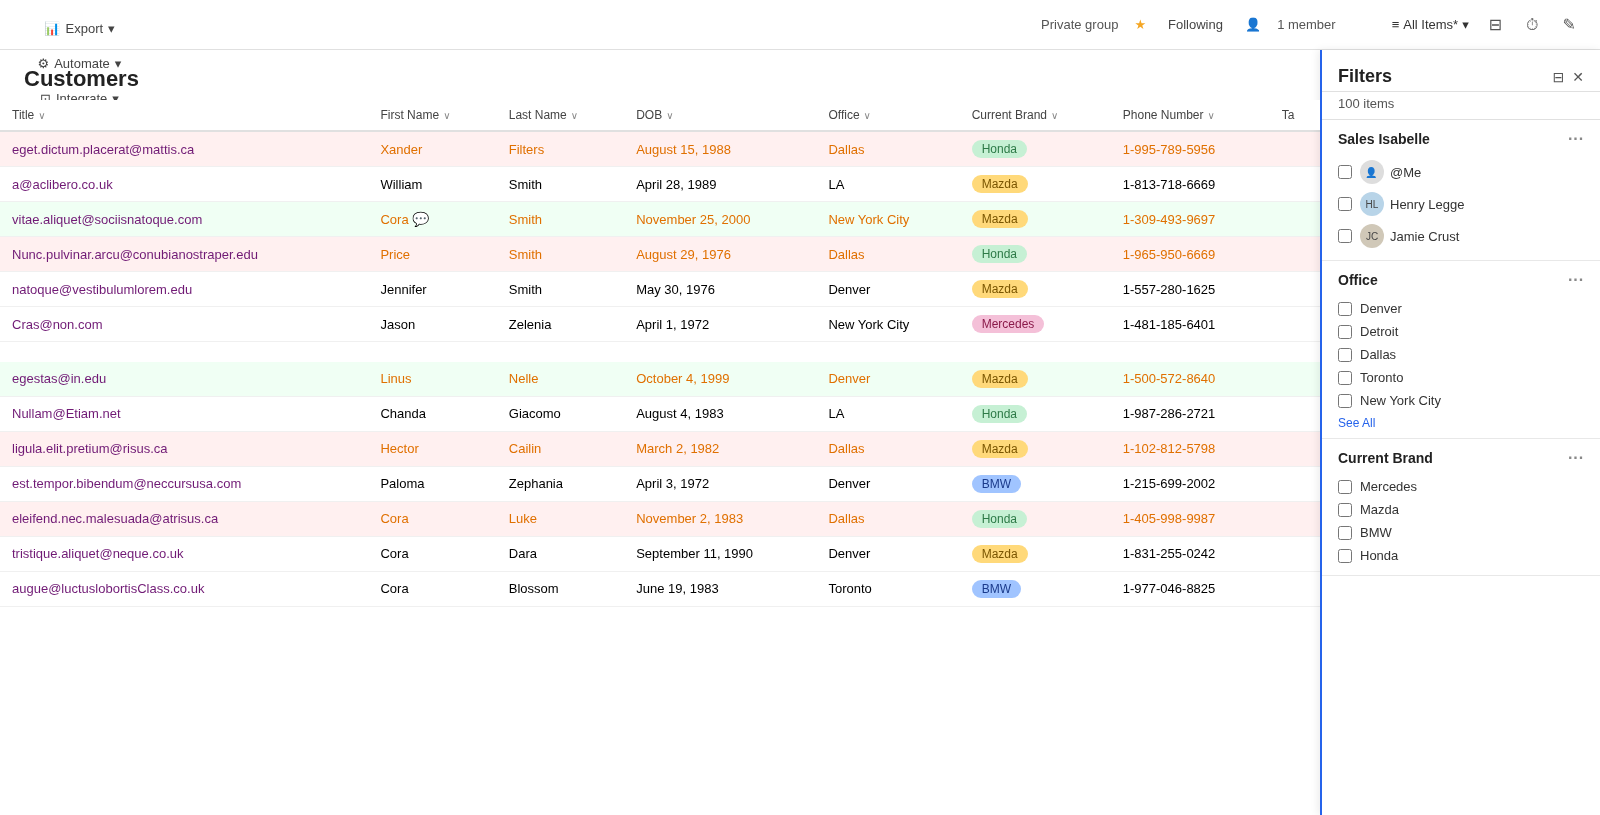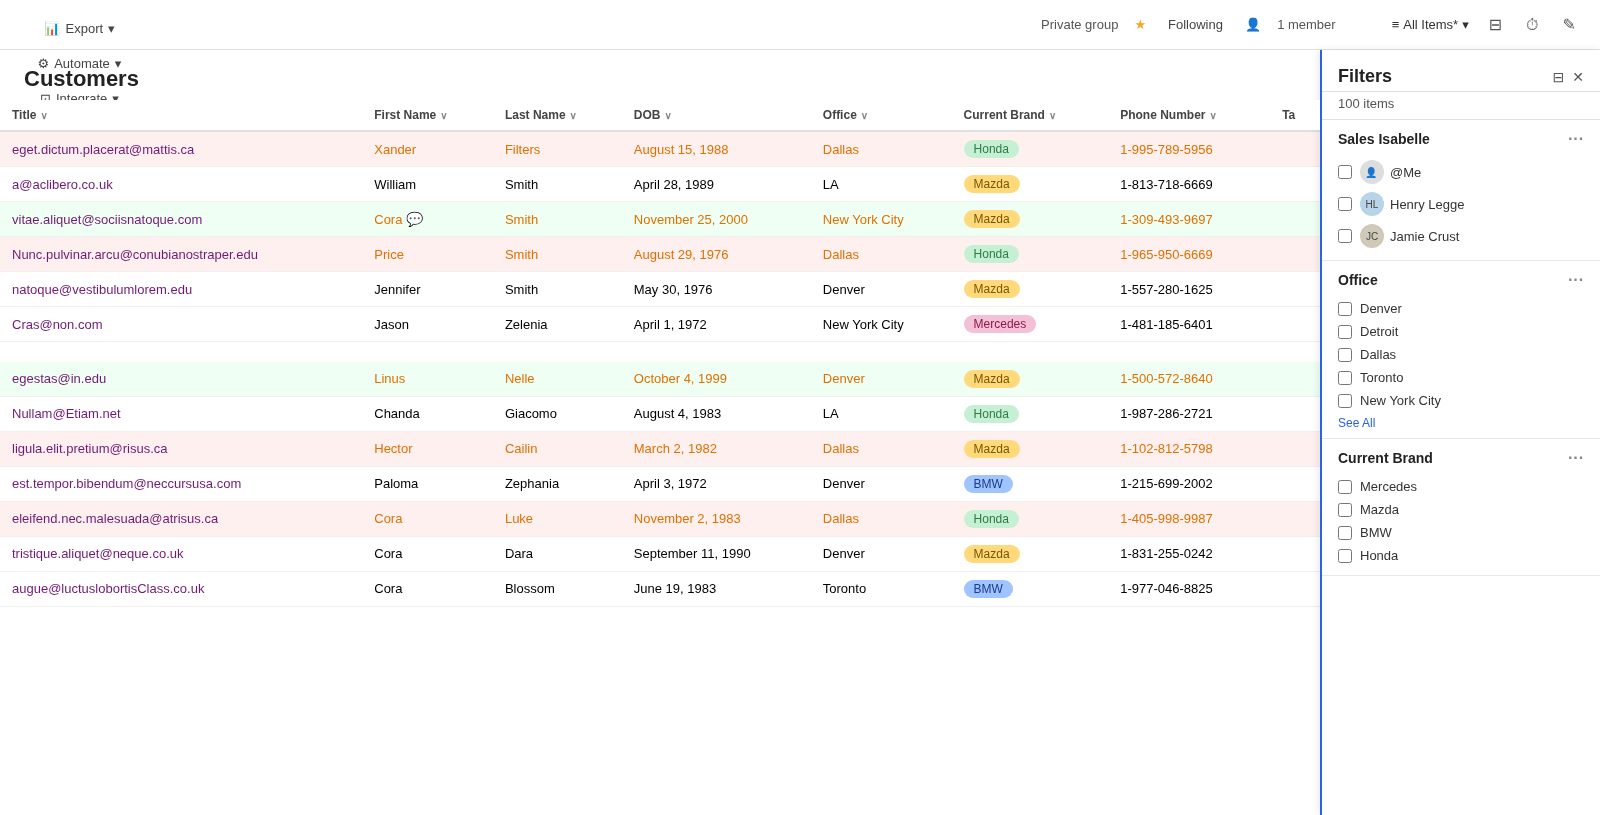--- a/index.html
+++ b/index.html
@@ -30,21 +30,21 @@
     
     .table-area { flex: 1; overflow: auto; padding: 0; }
 
     .page-header { padding: 16px 24px 8px 24px; }
     .page-title { font-size: 22px; font-weight: 600; color: #222; }
 
     
     table { width: 100%; border-collapse: collapse; }
     thead tr { border-bottom: 2px solid #e0e0e0; }
     th {
-      padding: 8px 12px; text-align: center; font-weight: 700; font-size: 12px;
+      padding: 8px 12px; text-align: center; font-weight: 400; font-size: 12px;
       color: #444; white-space: nowrap; background: #fff; position: sticky; top: 0; z-index: 1;
     }
     th .col-header { display: flex; align-items: center; gap: 4px; }
     th .sort-icon { font-size: 10px; color: #888; }
     td { padding: 8px 12px; border-bottom: 1px solid #f0f0f0; font-size: 13px; }
     tr.row-highlight-pink { background: #fff0f0; }
     tr.row-highlight-green { background: #f0fff4; }
     tr.row-normal { background: #fff; }
 
     .email-link { color: #701a75; text-decoration: none; }

